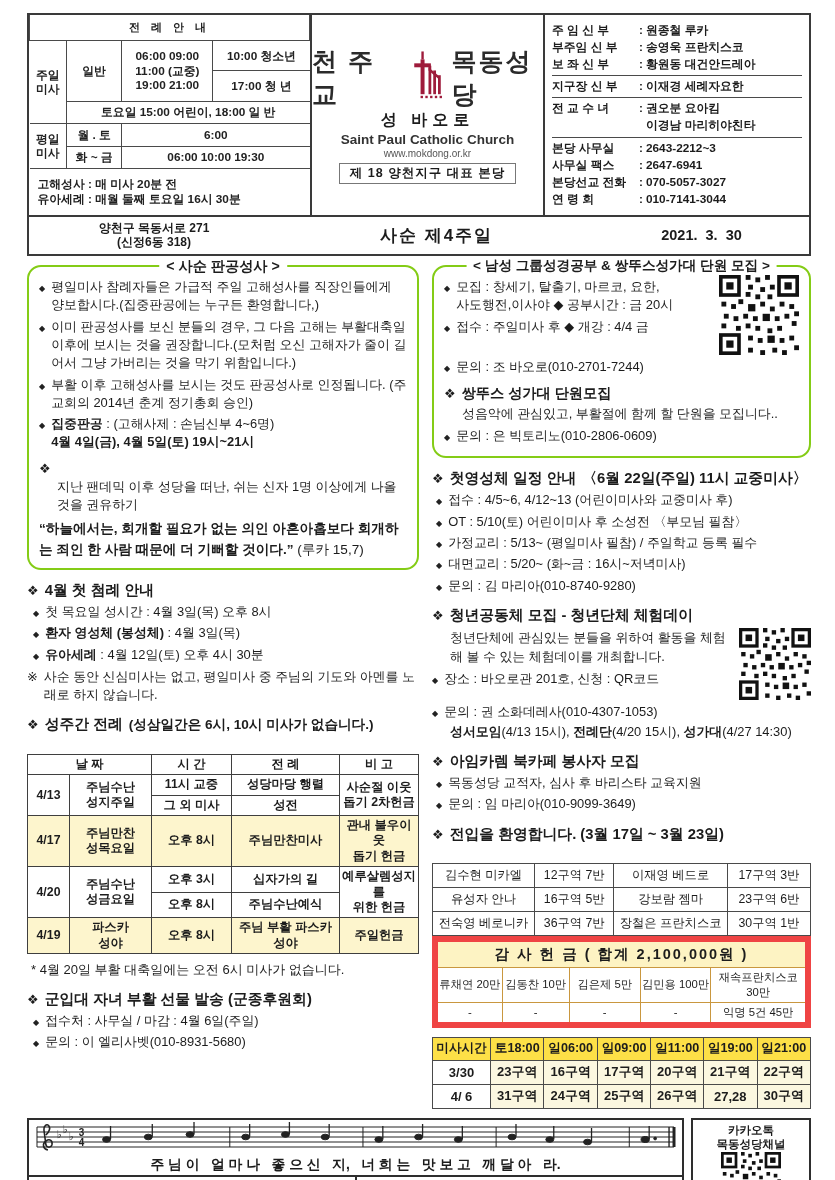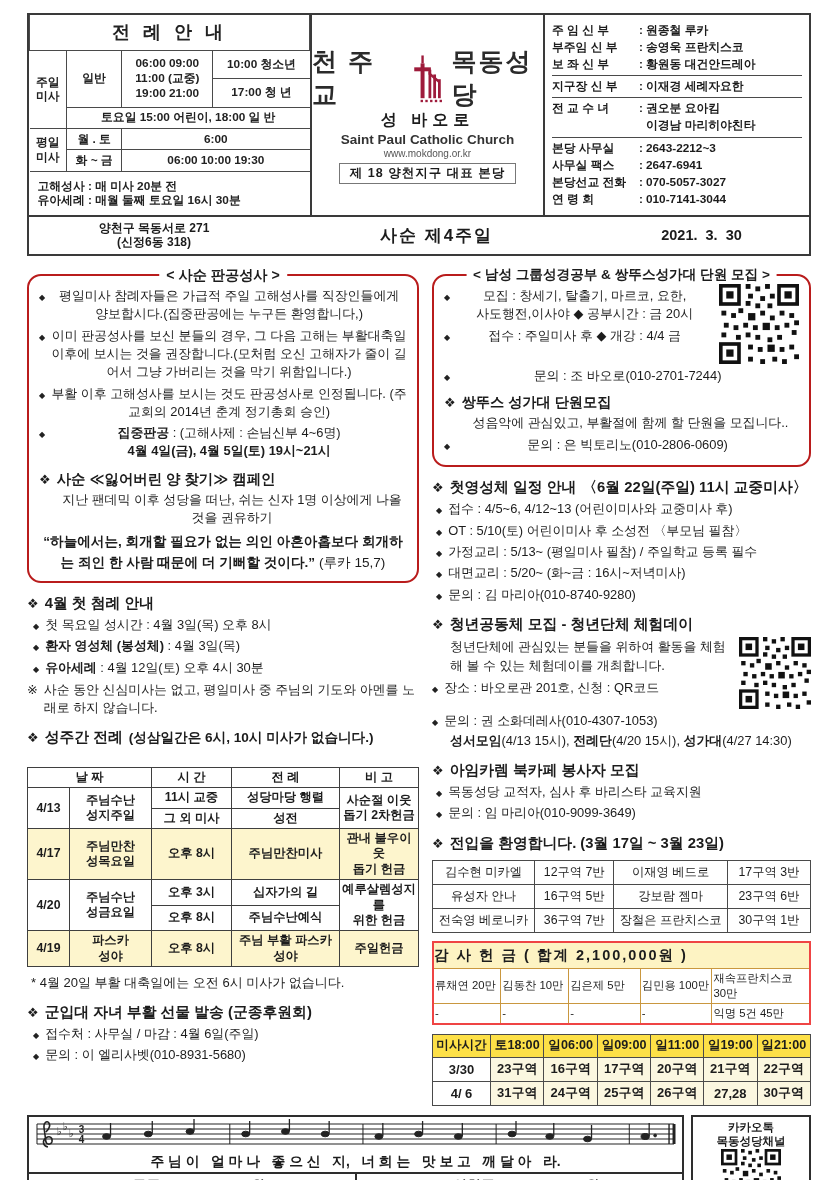--- a/index.html
+++ b/index.html
@@ -8,26 +8,26 @@
         color:#1c1c1c;position:relative;overflow:hidden;}
   .pl{white-space:pre-line;}
   .pre{white-space:pre;}
   .b{font-weight:700;}
   
   .mast{display:flex;align-items:stretch;}
   .lit-box{width:281px;border:2px solid #3a3a3a;}
   table.lit{width:100%;height:100%;border-collapse:collapse;font-size:11.8px;font-weight:700;
             text-align:center;color:#222;}
   table.lit td{border:1px solid #4a4a4a;padding:1px 2px;line-height:1.25;}
-  table.lit tr.tt td{border-top:none;letter-spacing:4px;font-size:18px;padding:3px 0;}
+  table.lit tr.tt td{border-top:none;letter-spacing:4px;font-size:11px;padding:3px 0;}
   table.lit td.noB{border-left:none;}
   table.lit td.noR{border-right:none;}
   .logo-box{flex:1;border-top:2px solid #3a3a3a;border-bottom:2px solid #3a3a3a;
             display:flex;flex-direction:column;align-items:center;justify-content:center;gap:1px;}
-  .logo-main{display:flex;align-items:flex-end;gap:4px;}
+  .logo-main{display:flex;align-items:flex-start;gap:4px;}
   .logo-kr{font-size:25px;font-weight:700;color:#2b2b2b;letter-spacing:2px;}
   .patron{font-size:16px;font-weight:700;letter-spacing:5px;margin-top:-2px;}
   .en{font-size:13.5px;font-weight:700;color:#333;}
   .web{font-size:10px;color:#555;}
   .district{border:1px solid #777;padding:1px 10px;font-size:12.5px;font-weight:700;margin-top:3px;letter-spacing:1px;}
   .clergy-box{width:250px;border:2px solid #3a3a3a;border-left:2px solid #3a3a3a;
               font-size:11.8px;font-weight:700;padding:5px 7px;display:flex;flex-direction:column;justify-content:space-around;}
   .cgroup{padding:2px 0;}
   .cgroup + .cgroup{border-top:1px solid #4a4a4a;}
   .crow{display:flex;line-height:1.45;}
@@ -36,39 +36,39 @@
   .crow .ind{margin-left:94px;}
   
   .sub{display:flex;align-items:center;border:2px solid #3a3a3a;margin-top:-2px;height:37px;}
   .sub .addr{width:250px;text-align:center;font-size:12px;font-weight:700;line-height:1.2;}
   .sub .stitle{flex:1;text-align:center;font-size:17px;font-weight:700;letter-spacing:2px;}
   .sub .sdate{width:215px;text-align:center;font-size:14.5px;font-weight:700;}
   
   .cols{display:flex;gap:13px;margin-top:9px;align-items:flex-start;}
   .lcol{width:392px;flex:none;}
   .rcol{flex:1;min-width:0;}
-  .rbx{border:2px solid #b91c1c;border-radius:14px;padding:8px 10px 8px;position:relative;margin-top:9px;text-align:center;}
+  .rbx{border:2px solid #84cc16;border-radius:14px;padding:8px 10px 8px;position:relative;}
   .rbx .bxtitle{position:absolute;top:-10px;left:50%;transform:translateX(-50%);background:#fff;
                 padding:0 7px;font-weight:700;font-size:14.2px;white-space:nowrap;}
   ul.blist{list-style:none;margin:3px 0 0;padding:0;font-size:12.9px;}
   ul.blist li{display:flex;gap:6px;margin:3px 0;line-height:1.42;}
   .blt{font-size:8px;flex:none;margin-top:5px;color:#222;}
   .litxt{flex:1;}
   .sec{font-weight:700;font-size:14.8px;margin:11px 0 3px;display:flex;gap:6px;align-items:baseline;}
   .sec .mk{font-size:13px;}
   .note-line{display:flex;gap:6px;font-size:12.9px;margin:4px 0;line-height:1.4;}
   .quote{font-weight:700;font-size:13.6px;line-height:1.5;margin-top:4px;}
   .quote .rf{font-weight:400;}
   
   table.hw{border-collapse:collapse;width:100%;font-size:12.3px;font-weight:700;text-align:center;margin-top:20px;}
   table.hw td,table.hw th{border:1.6px solid #3f3f3f;padding:2px 1px;line-height:1.25;}
   .yl{background:#fdf5cd;}
-  table.wel{border-collapse:collapse;width:100%;font-size:12.3px;text-align:center;margin-top:7px;}
+  table.wel{border-collapse:collapse;width:100%;font-size:12.3px;text-align:center;margin-top:19px;}
   table.wel td{border:1.6px solid #4a4a4a;padding:3px 1px;}
-  table.don{border-collapse:collapse;width:100%;text-align:left;margin-top:8px;border:2px solid #ef4444;}
+  table.don{border-collapse:collapse;width:100%;text-align:center;margin-top:0;border:6px solid #ef4444;}
   table.don td{border:1px solid #c9973f;padding:2px 1px;font-size:11.3px;}
   table.don td.dh{font-size:14.5px;font-weight:700;background:#fdf3c3;letter-spacing:2px;padding:3px 0;}
   table.mass{border-collapse:collapse;width:100%;text-align:center;margin-top:9px;font-weight:700;}
   table.mass td{border:1.6px solid #4a4a4a;padding:2.5px 0;font-size:13px;}
   table.mass tr.mh td{background:#fde047;font-size:12.6px;}
   table.mass td.zone{background:#fbf7e0;}
   
   .bottom{display:flex;gap:7px;margin-top:9px;}
   .bleft{flex:1;min-width:0;}
   .music{border:2px solid #2e2e2e;padding:2px 6px 1px;}
@@ -300,21 +300,20 @@
             <span class="blt">◆</span>
             <span class="litxt">부활 이후 고해성사를 보시는 것도 판공성사로 인정됩니다. (주교회의 2014년 춘계 정기총회 승인)</span>
           </li>
           <li>
             <span class="blt">◆</span>
             <span class="litxt"><span class="b">집중판공</span><span> : (고해사제 : 손님신부 4~6명)</span><br><span class="b">4월 4일(금), 4월 5일(토) 19시~21시</span></span>
           </li>
         </ul>
         <div class="sec" style="margin:9px 0 2px;font-size:14.4px;">
           <span class="mk">❖</span>
-          <span>사순 ≪잃어버린 양 찾기≫ 캠페인</span>
         </div>
         <div style="font-size:12.9px;margin-left:18px;line-height:1.45;">지난 팬데믹 이후 성당을 떠난, 쉬는 신자 1명 이상에게 나올 것을 권유하기</div>
         <div class="quote">
           <span>“하늘에서는, 회개할 필요가 없는 의인 아흔아홉보다 회개하는 죄인 한 사람 때문에 더 기뻐할 것이다.”</span>
           <span class="rf">(루카 15,7)</span>
         </div>
       </div>
 
       <div class="sec">
         <span class="mk">❖</span>

